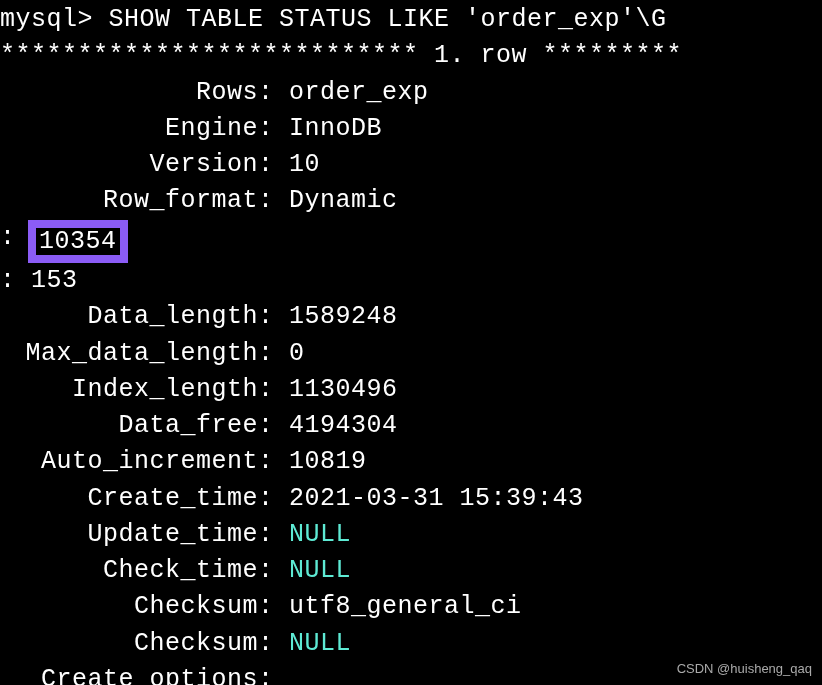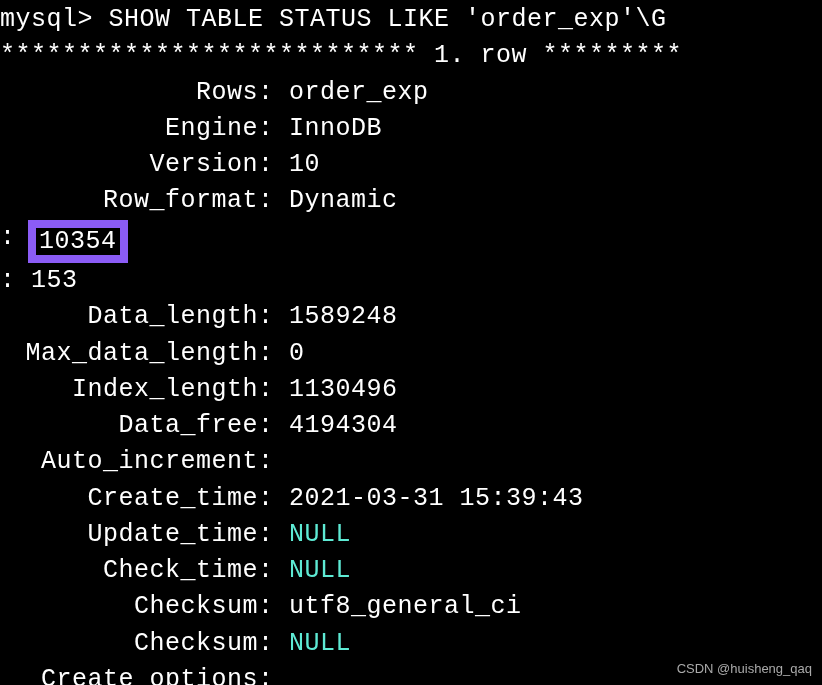--- a/index.html
+++ b/index.html
@@ -71,21 +71,21 @@
     <div class="field-row"><span class="field-label">Rows</span><span class="field-colon">: </span><span class="field-value">order_exp</span></div>
     <div class="field-row"><span class="field-label">Engine</span><span class="field-colon">: </span><span class="field-value">InnoDB</span></div>
     <div class="field-row"><span class="field-label">Version</span><span class="field-colon">: </span><span class="field-value">10</span></div>
     <div class="field-row"><span class="field-label">Row_format</span><span class="field-colon">: </span><span class="field-value">Dynamic</span></div>
     <div class="field-row"><span class="field-colon">: </span><span class="field-value"><span class="highlight-box">10354</span></span></div>
     <div class="field-row"><span class="field-colon">: </span><span class="field-value">153</span></div>
     <div class="field-row"><span class="field-label">Data_length</span><span class="field-colon">: </span><span class="field-value">1589248</span></div>
     <div class="field-row"><span class="field-label">Max_data_length</span><span class="field-colon">: </span><span class="field-value">0</span></div>
     <div class="field-row"><span class="field-label">Index_length</span><span class="field-colon">: </span><span class="field-value">1130496</span></div>
     <div class="field-row"><span class="field-label">Data_free</span><span class="field-colon">: </span><span class="field-value">4194304</span></div>
-    <div class="field-row"><span class="field-label">Auto_increment</span><span class="field-colon">: </span></div>
+    <div class="field-row"><span class="field-label">Auto_increment</span><span class="field-colon">: </span><span class="field-value">10819</span></div>
     <div class="field-row"><span class="field-label">Create_time</span><span class="field-colon">: </span><span class="field-value">2021-03-31 15:39:43</span></div>
     <div class="field-row"><span class="field-label">Update_time</span><span class="field-colon">: </span><span class="field-value null-value">NULL</span></div>
     <div class="field-row"><span class="field-label">Check_time</span><span class="field-colon">: </span><span class="field-value null-value">NULL</span></div>
     <div class="field-row"><span class="field-label">Checksum</span><span class="field-colon">: </span><span class="field-value">utf8_general_ci</span></div>
     <div class="field-row"><span class="field-label">Checksum</span><span class="field-colon">: </span><span class="field-value null-value">NULL</span></div>
     <div class="field-row"><span class="field-label">Create_options</span><span class="field-colon">: </span><span class="field-value"></span></div>
   </div>
 <div class="watermark">CSDN @huisheng_qaq</div>
 
 </body></html>

